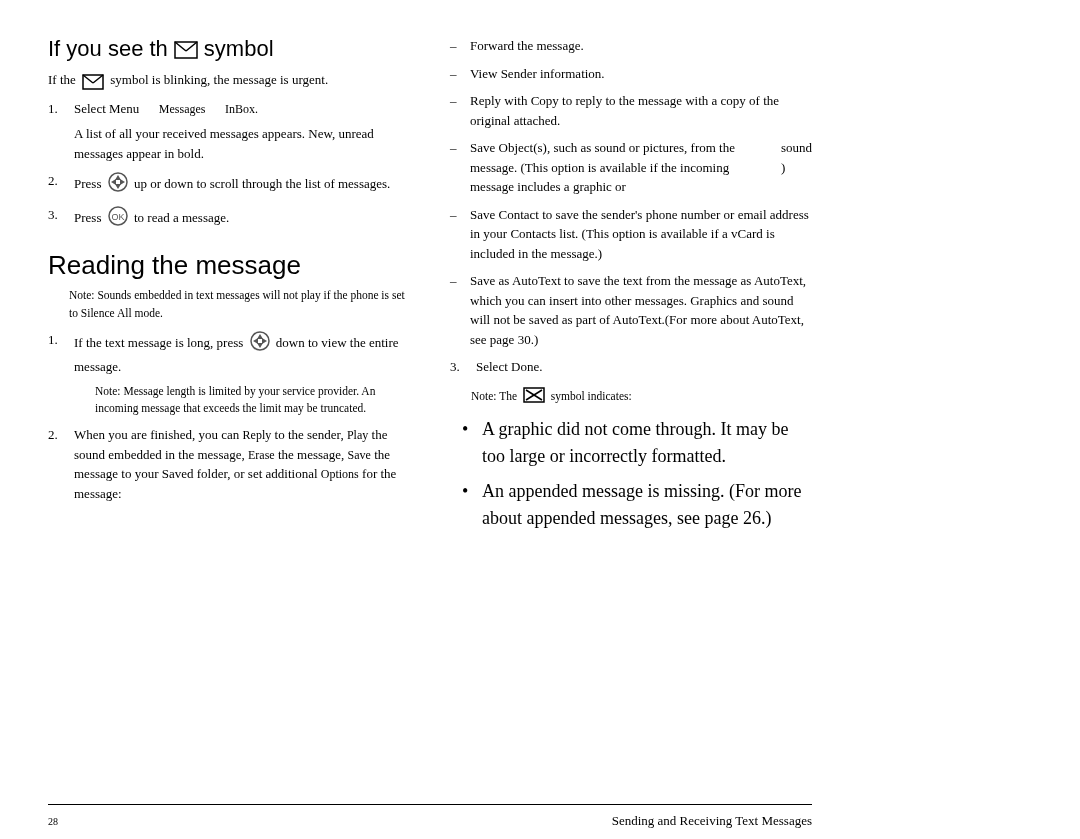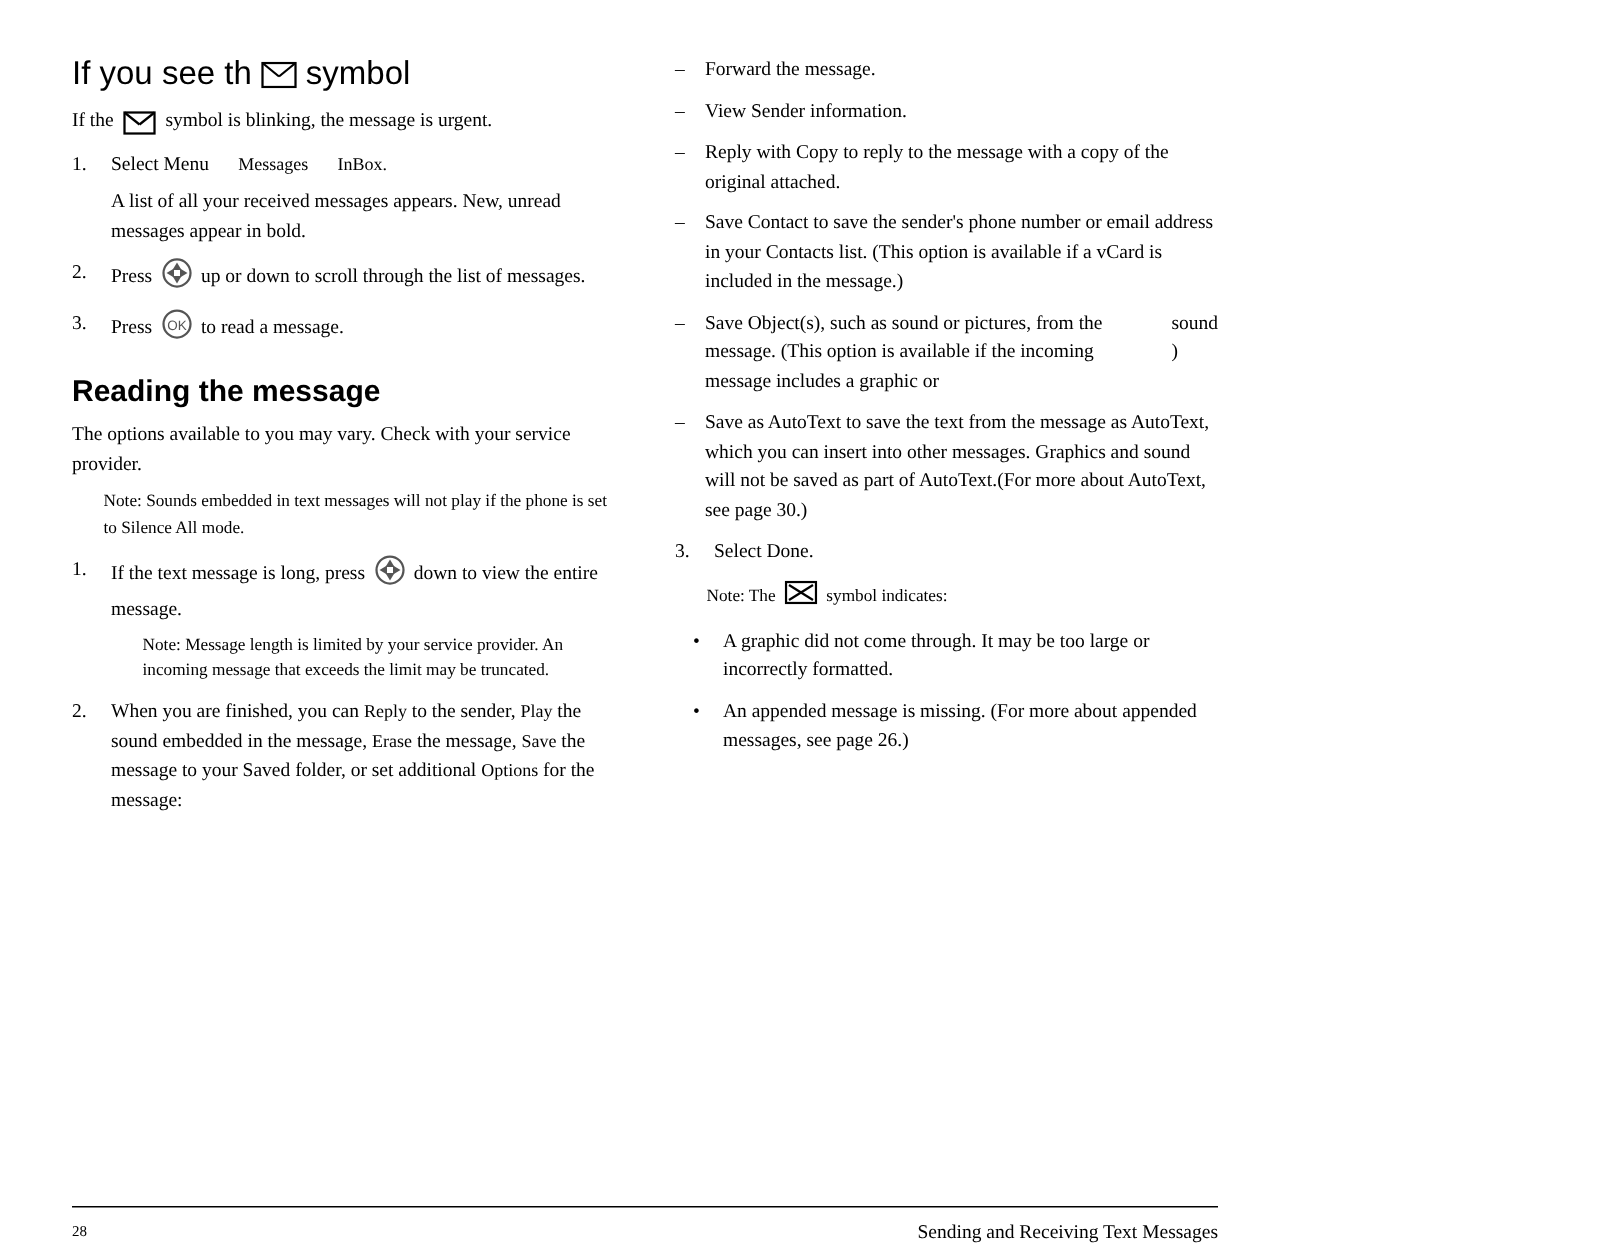--- a/index.html
+++ b/index.html
@@ -36,22 +36,22 @@
     h1.section-title {
       font-size: 22px;
       font-weight: normal;
       font-family: Arial, sans-serif;
       margin-bottom: 8px;
       display: flex;
       align-items: center;
       gap: 6px;
     }
     h2.section-title {
-      font-size: 20px;
-      font-weight: bold;
+      font-size: 26px;
+      font-weight: normal;
       font-family: Arial, sans-serif;
       margin-bottom: 6px;
       margin-top: 18px;
     }
     .para {
       font-size: 13px;
       line-height: 1.5;
       margin-bottom: 8px;
     }
     .note {
@@ -81,21 +81,21 @@
     }
     ul.bullet-list {
       margin-left: 12px;
       padding-left: 0;
       list-style: none;
     }
     ul.bullet-list li {
       display: flex;
       gap: 8px;
       margin-bottom: 8px;
-      font-size: 13px;
+      font-size: 18px;
       line-height: 1.5;
     }
     ul.bullet-list li::before {
       content: '•';
       min-width: 12px;
     }
     .dash-list {
       margin-left: 0;
       padding-left: 0;
       list-style: none;
@@ -217,21 +217,20 @@
                 <text x="11" y="15" text-anchor="middle" font-size="9" font-family="Arial" fill="#555">OK</text>
               </svg>
             </span>
             <span>to read a message.</span>
           </span>
         </li>
       </ol>
 
       <h2 class="section-title">Reading the message</h2>
 
-      <p class="para">The options available to you may vary. Check with your service provider.</p>
 
       <p class="note">Note:  Sounds embedded in text messages will not play if the phone is set to Silence All mode.</p>
 
       <ol>
         <li>
           <span class="num">1.</span>
           <span class="li-content">
             <span>If the text message is long, press</span>
             <span style="display:inline-block;vertical-align:middle;margin:0 2px;">
               <svg width="22" height="22" viewBox="0 0 22 22">
@@ -277,25 +276,25 @@
         <li>
           <span>Forward the message.</span>
         </li>
         <li>
           <span>View Sender information.</span>
         </li>
         <li>
           <span>Reply with Copy to reply to the message with a copy of the original attached.</span>
         </li>
         <li>
-          <span>Save Contact to save the sender's phone number or email address in your Contacts list. (This option is available if a vCard is included in the message.)</span>
-        </li>
-        <li>
           <span>Save Object(s), such as sound or pictures, from the message.  (This option is available if the incoming message includes a graphic or</span>
           <span>sound )</span>
+        </li>
+        <li>
+          <span>Save Contact to save the sender's phone number or email address in your Contacts list. (This option is available if a vCard is included in the message.)</span>
         </li>
         <li>
           <span>Save as AutoText to save the text from the message as AutoText, which you can insert into other messages. Graphics and sound will not be saved as part of AutoText.(For more about AutoText, see page 30.)</span>
         </li>
       </ul>
 
       <ol>
         <li>
           <span class="num">3.</span>
           <span class="li-content">Select Done.</span>

